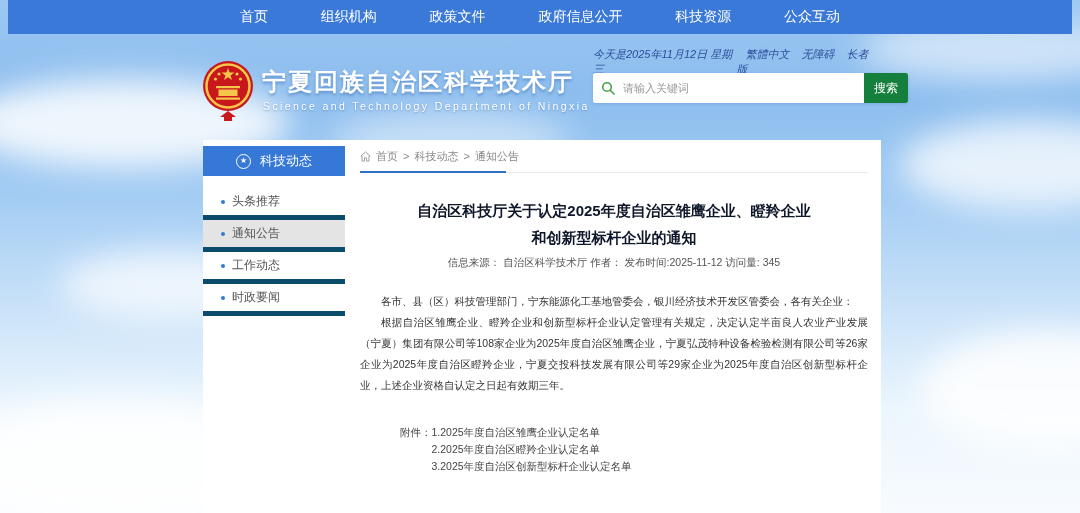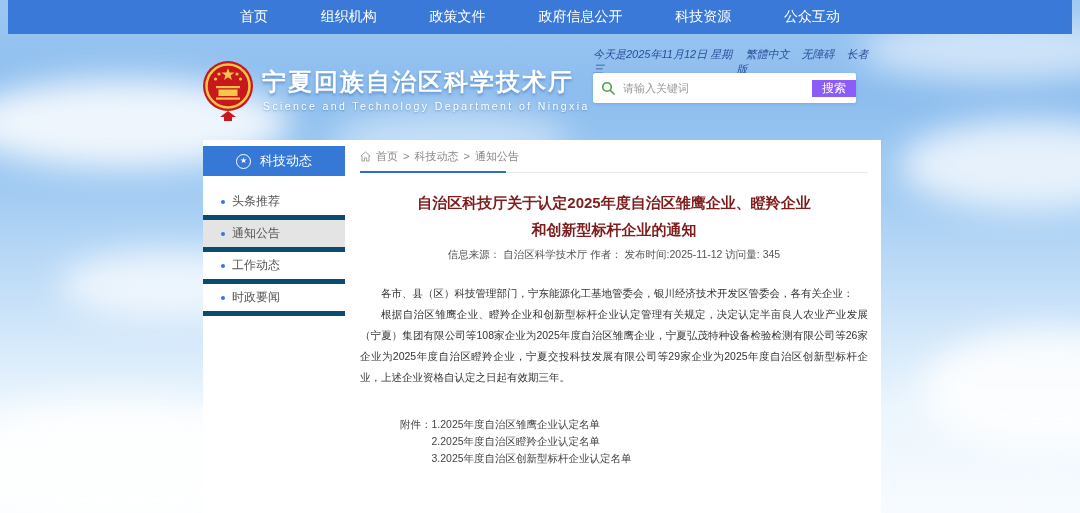--- a/index.html
+++ b/index.html
@@ -28,27 +28,27 @@
   .emblem { position:absolute; left:202px; top:59px; width:52px; height:64px; }
   .site-title { position:absolute; left:262px; top:66px; font-size:24px; font-weight:bold; color:#ffffff;
     letter-spacing:2px; text-shadow:0 2px 3px rgba(46,96,168,.5); white-space:nowrap; }
   .site-subtitle { position:absolute; left:263px; top:100px; font-size:10.5px; color:#ffffff;
     letter-spacing:2.4px; text-shadow:0 1px 2px rgba(46,96,168,.5); white-space:nowrap; }
 
   .topinfo { position:absolute; left:593px; top:47px; width:280px; display:flex;
     justify-content:space-between; align-items:flex-start; font-size:11px; color:#2b4d9b;font-style:italic; }
   .topinfo .links a { color:#2b4d9b; text-decoration:none; margin-left:9px; cursor:pointer; }
 
-  .searchbar { position:absolute; left:593px; top:73px; width:263px; height:30px; display:flex;
-    background:#ffffff; border-radius:2px; overflow:hidden; box-shadow:0 1px 3px rgba(60,110,180,.25);align-items:center; }
+  .searchbar { position:absolute; left:593px; top:73px; width:315px; height:30px; display:flex;
+    background:#ffffff; border-radius:2px; overflow:hidden; box-shadow:0 1px 3px rgba(60,110,180,.25); }
   .search-icon { width:30px; display:flex; align-items:center; justify-content:center; }
   .searchbar input { flex:1; border:none; outline:none; font-size:11px; color:#666;
     font-family:"Liberation Sans",sans-serif; }
   .searchbar input::placeholder { color:#999; }
-  .search-btn { width:44px; border:none; background:#8b5cf6; color:#ffffff; font-size:12px;
+  .search-btn { width:44px; border:none; background:#15803d; color:#ffffff; font-size:12px;
     cursor:pointer; font-family:"Liberation Sans",sans-serif; }
 
   
   .content { position:absolute; left:203px; top:140px; width:678px; height:373px; background:#ffffff; }
 
   .sidebar { position:absolute; left:0; top:6px; width:142px; }
   .sidebar-header { height:30px; background:#3578d6; color:#ffffff; display:flex; align-items:center;
     justify-content:center; gap:9px; font-size:13px; }
   .sb-icon { width:15px; height:15px; border:1px solid #ffffff; border-radius:50%;
     display:flex; align-items:center; justify-content:center; font-size:8px; line-height:1; color:#fff; }
@@ -59,21 +59,21 @@
   .sidebar-menu li.active { background:#e4e4e4; }
 
   .main { position:absolute; left:157px; top:0; right:13px; }
   .breadcrumb { height:33px; display:flex; align-items:center; gap:5px; font-size:11px; color:#888;
     border-bottom:1px solid #e9e9e9; position:relative; }
   .breadcrumb::after { content:""; position:absolute; left:0; bottom:-1px; width:146px; height:2px;
     background:#2e6fc1; }
   .breadcrumb a { color:#888; text-decoration:none; cursor:pointer; }
   .home-icon { display:flex; align-items:center; }
 
-  .article-title { margin-top:16px; text-align:center; font-size:15px; font-weight:bold; color:#7f1d1d;
+  .article-title { margin-top:24px; text-align:center; font-size:15px; font-weight:bold; color:#0f172a;
     line-height:27px; }
   .article-meta { margin-top:5px; text-align:center; font-size:10.5px; color:#555; }
   .article-body { margin-top:21px; font-size:10.5px; color:#333; line-height:21px; text-align:justify; }
   .article-body p { text-indent:2em; }
   .attachments { margin-top:28px; padding-left:40px; display:flex; font-size:10.5px; color:#444;
     line-height:17px; }
   .attachments .att-label { white-space:nowrap; }
   .attachments .att-list a { display:block; color:#444; text-decoration:none; cursor:pointer; }
 </style>
 </head>

